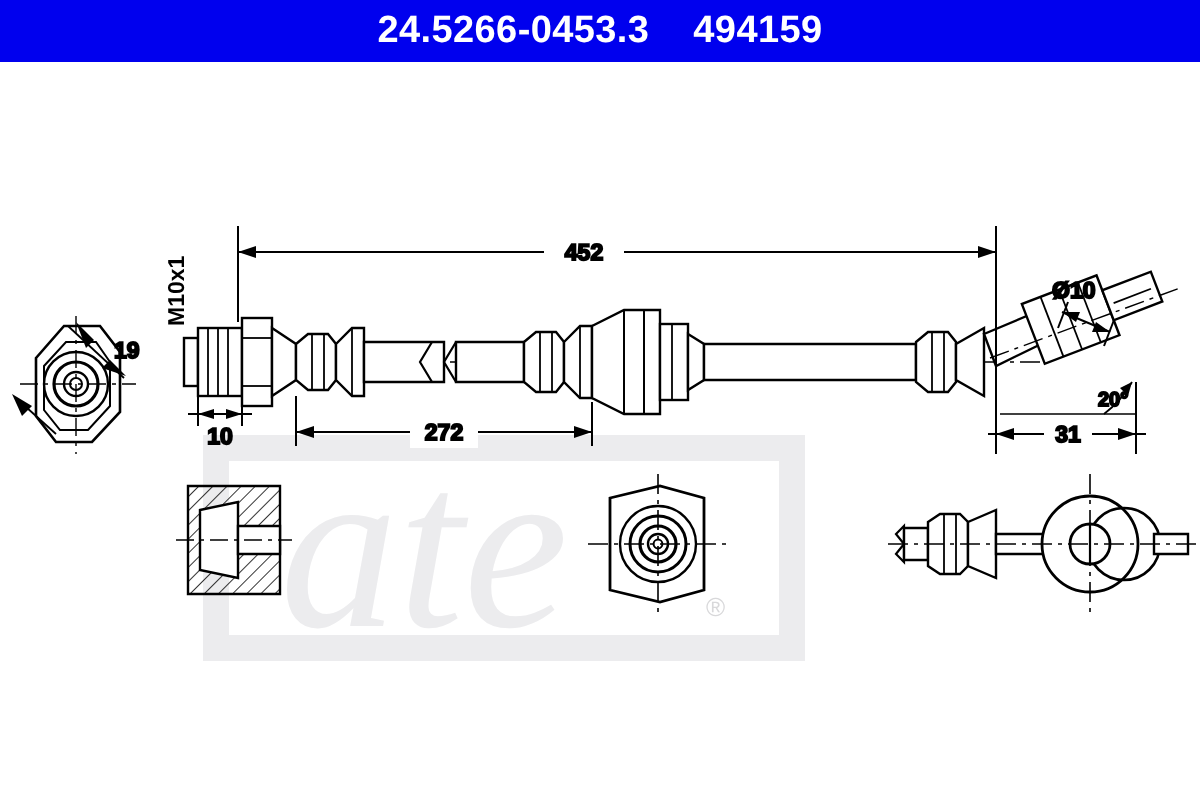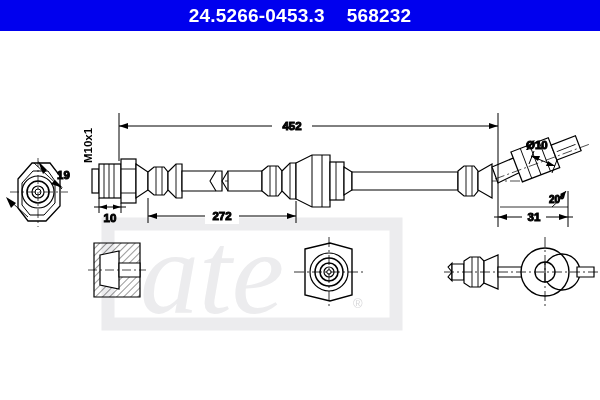--- a/index.html
+++ b/index.html
@@ -73,21 +73,21 @@
     fill: #ececee;
   }
 </style>
 </head>
 <body>
 
 <div id="sheet">
 
   <div id="header-banner">
     <span class="hdr-text">24.5266-0453.3</span>
-    <span class="hdr-text">568232</span>
+    <span class="hdr-text">494159</span>
   </div>
 
   <div id="drawing-area">
     <svg class="canvas" viewBox="0 0 600 369">
 
       <g>
         <rect x="108" y="193" width="288" height="100" fill="none" stroke="#ececee" stroke-width="13"></rect>
         <text class="wm-text" x="140" y="282">ate</text>
         <text x="353" y="277" font-family="Liberation Sans, sans-serif" font-size="13" fill="#d8d8da">®</text>
       </g>

